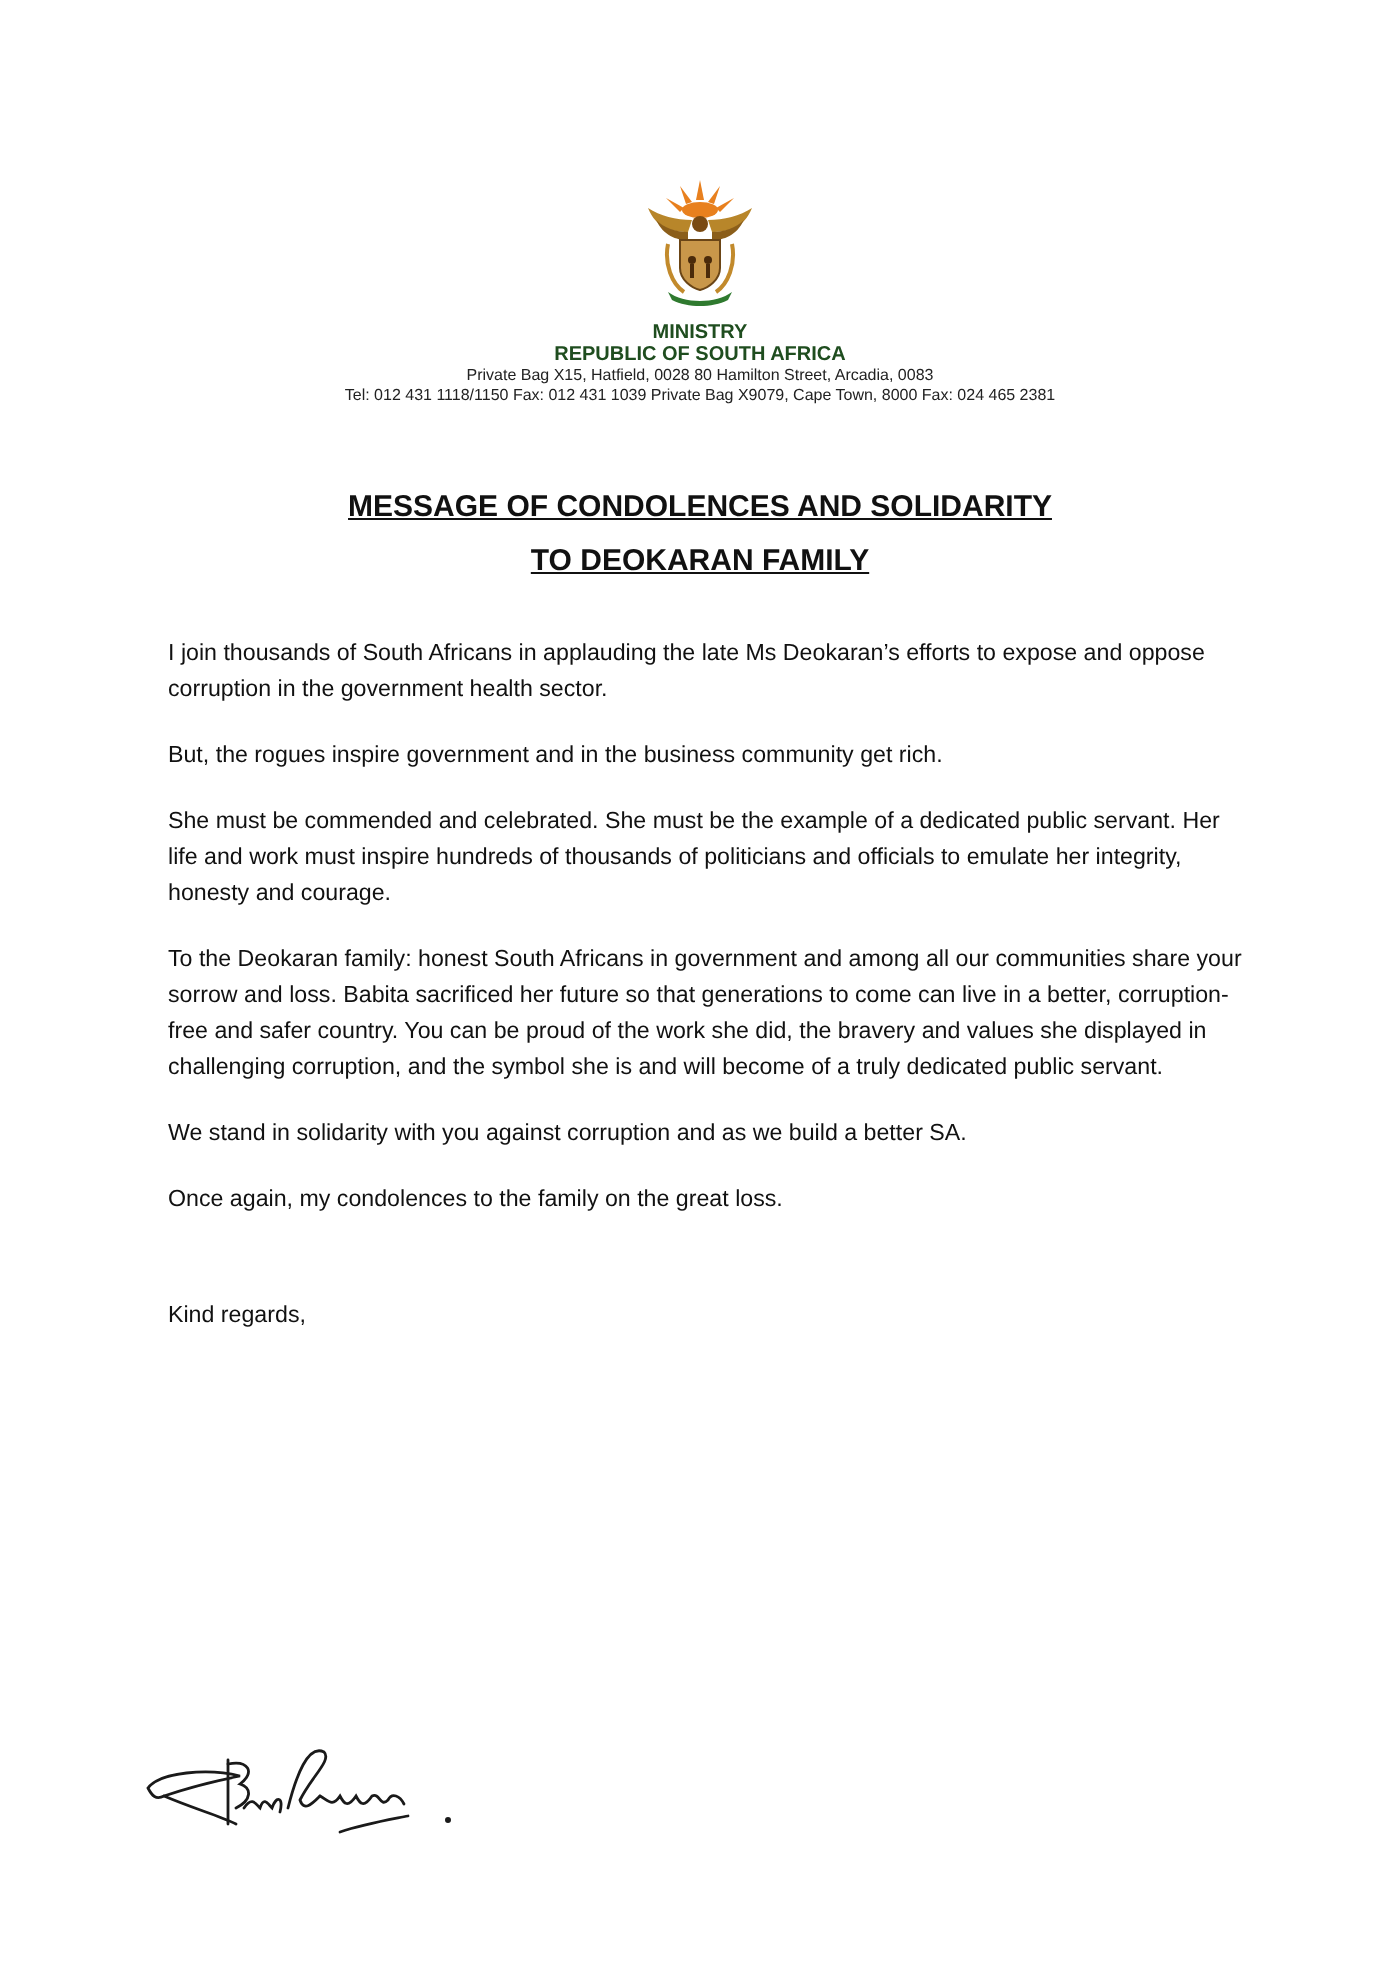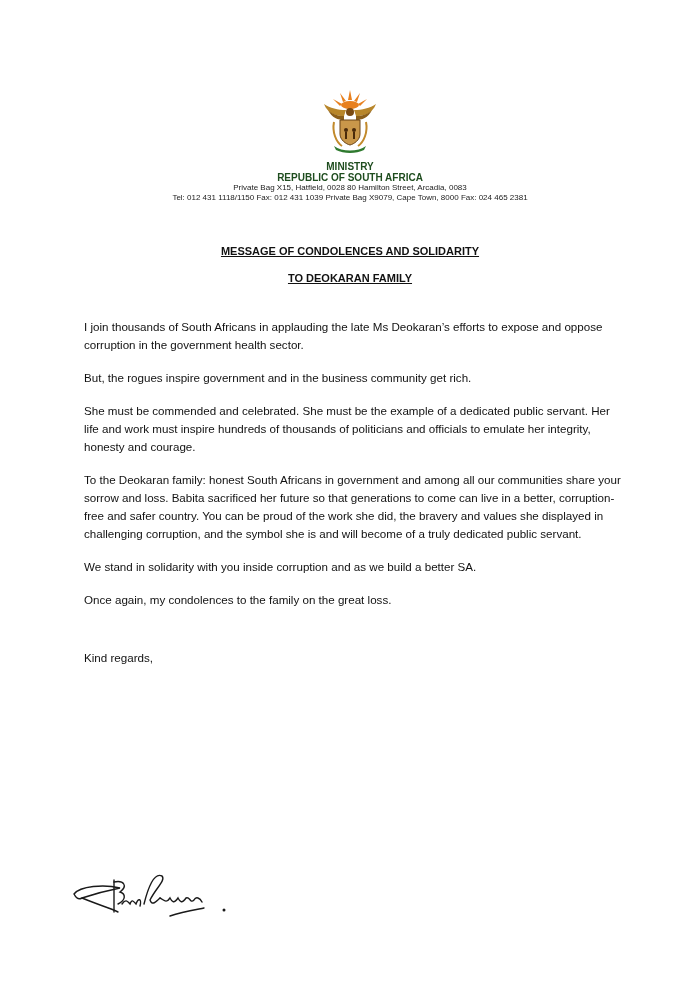--- a/index.html
+++ b/index.html
@@ -7,21 +7,21 @@
   .page { position: absolute; left: 0; top: 0; width: 700px; height: 990px; background: #fff; }
 
   .crest { position: absolute; left: 318px; top: 86px; width: 64px; height: 68px; }
 
   .letterhead { position: absolute; left: 0; top: 161px; width: 700px; text-align: center;
     font-family: "Liberation Sans", sans-serif; color: #1f4d1f; }
   .lh-bold { font-weight: bold; font-size: 10px; line-height: 11px; }
   .lh-addr { font-size: 8px; line-height: 10px; color: #222; }
 
   .heading { position: absolute; left: 0; width: 700px; text-align: center;
-    font-family: "Liberation Sans", sans-serif; font-weight: bold; font-size: 11px;
+    font-family: "Liberation Sans", sans-serif; font-weight: bold; font-size: 15px;
     text-decoration: underline; color: #111; }
   .h1 { top: 245px; }
   .h2 { top: 272px; }
 
   .body { position: absolute; left: 84px; top: 318px; width: 540px;
     font-family: "Liberation Sans", sans-serif; font-size: 11.6px; line-height: 18px; color: #111; }
   .body p { margin: 0 0 15px 0; }
   .gap-lg { margin-bottom: 40px !important; }
 
   .signature { position: absolute; left: 70px; top: 868px; width: 190px; height: 60px; }
@@ -69,21 +69,21 @@
   </div>
 
   <div class="heading h1">MESSAGE OF CONDOLENCES AND SOLIDARITY</div>
   <div class="heading h2">TO DEOKARAN FAMILY</div>
 
   <div class="body">
     <p>I join thousands of South Africans in applauding the late Ms Deokaran’s efforts to expose and oppose corruption in the government health sector.</p>
     <p>But, the rogues inspire government and in the business community get rich.</p>
     <p>She must be commended and celebrated. She must be the example of a dedicated public servant. Her life and work must inspire hundreds of thousands of politicians and officials to emulate her integrity, honesty and courage.</p>
     <p>To the Deokaran family: honest South Africans in government and among all our communities share your sorrow and loss. Babita sacrificed her future so that generations to come can live in a better, corruption-free and safer country. You can be proud of the work she did, the bravery and values she displayed in challenging corruption, and the symbol she is and will become of a truly dedicated public servant.</p>
-    <p class="gap-sm">We stand in solidarity with you inside corruption and as we build a better SA.</p>
+    <p class="gap-sm">We stand in solidarity with you against corruption and as we build a better SA.</p>
     <p class="gap-lg">Once again, my condolences to the family on the great loss.</p>
     <p>Kind regards,</p>
   </div>
 
   <svg class="signature" viewBox="0 0 190 60">
     <g stroke="#1a1a1a" stroke-width="1.4" fill="none" stroke-linecap="round">
       <path d="M4 26 C10 18 34 16 50 20 C40 22 24 26 12 30 C8 32 6 30 4 26 Z"></path>
       <path d="M12 30 C26 36 40 40 48 44"></path>
       <path d="M44 12 L44 44"></path>
       <path d="M44 14 C54 12 58 18 50 24 C56 26 56 32 48 36"></path>

